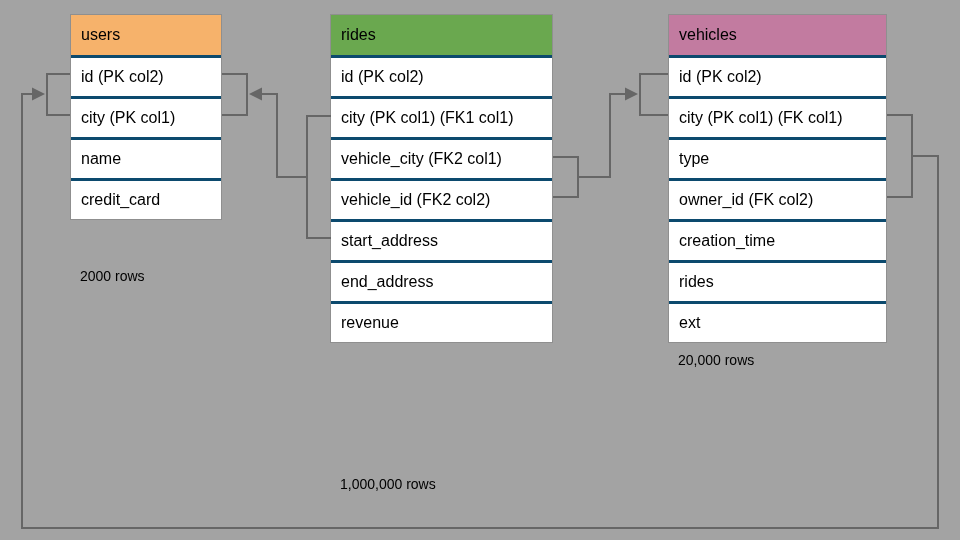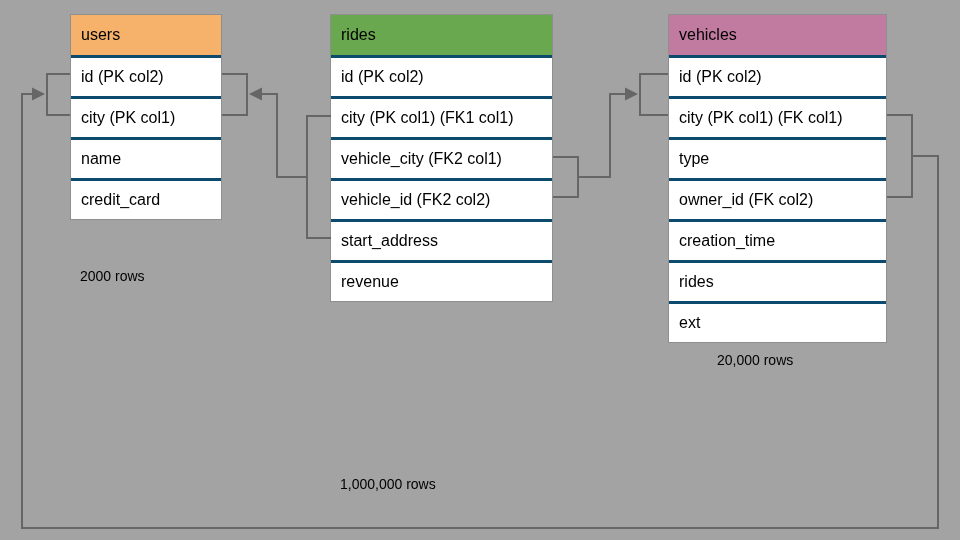--- a/index.html
+++ b/index.html
@@ -67,35 +67,36 @@
   </div>
   <div class="rowcount" style="left:80px; top:268px;">2000 rows</div>
 
   <div class="db-table" style="left:330px; top:14px; width:223px;">
     <div class="thead" style="background-color: rgb(106, 168, 79);">rides</div>
     <div class="cell">id (PK col2)</div>
     <div class="cell">city (PK col1) (FK1 col1)</div>
     <div class="cell">vehicle_city (FK2 col1)</div>
     <div class="cell">vehicle_id (FK2 col2)</div>
     <div class="cell">start_address</div>
+    <div class="cell">end_address</div>
     <div class="cell">revenue</div>
   </div>
   <div class="rowcount" style="left:340px; top:476px;">1,000,000 rows</div>
 
   <div class="db-table" style="left:668px; top:14px; width:219px;">
     <div class="thead" style="background-color: rgb(194, 123, 160);">vehicles</div>
     <div class="cell">id (PK col2)</div>
     <div class="cell">city (PK col1) (FK col1)</div>
     <div class="cell">type</div>
     <div class="cell">owner_id (FK col2)</div>
     <div class="cell">creation_time</div>
     <div class="cell">rides</div>
     <div class="cell">ext</div>
   </div>
-  <div class="rowcount" style="left:717px; top:352px;">20,000 rows</div>
+  <div class="rowcount" style="left:678px; top:352px;">20,000 rows</div>
 
   <svg class="connectors" viewBox="0 0 960 540" xmlns="http://www.w3.org/2000/svg">
 
     <g stroke="#666666" fill="none">
       <path d="M222 74 H247 V115 H222"></path>
       <path d="M331 116 H307 V238 H331"></path>
       <path d="M307 177 H277 V94 H261"></path>
       <polygon points="249,94 262,87.5 262,100.5" fill="#666666" stroke="none"></polygon>
     </g>
 

